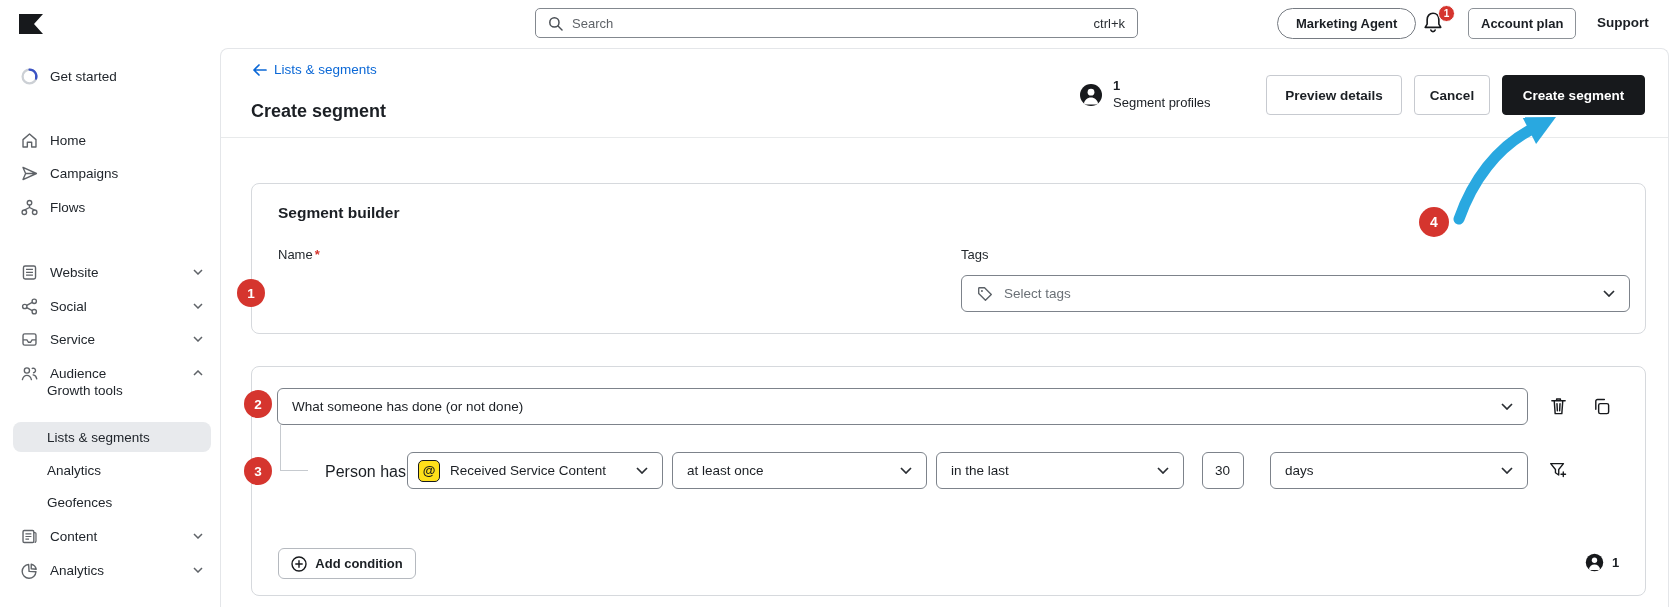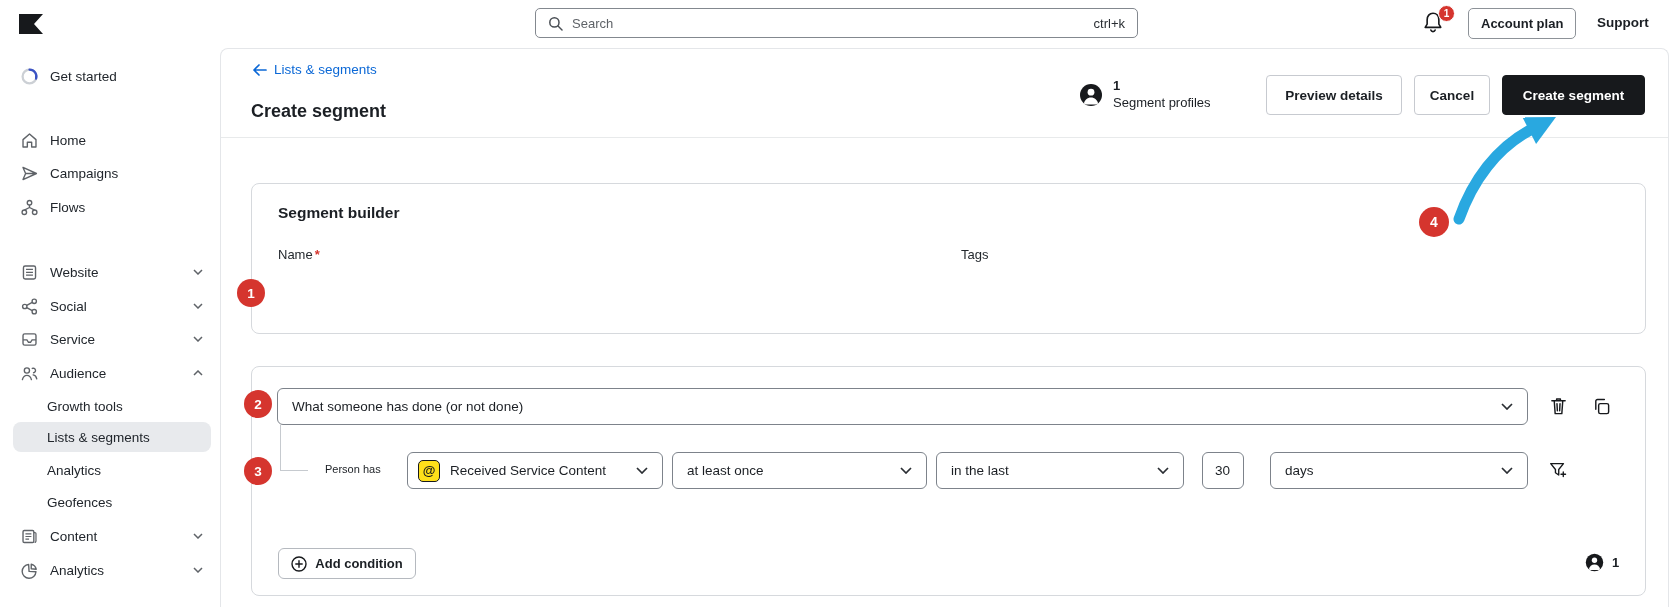--- a/index.html
+++ b/index.html
@@ -108,20 +108,21 @@
 
   <div class="searchbox">
     <svg width="15" height="15" viewBox="0 0 15 15">
       <circle cx="6.4" cy="6.4" r="4.6" fill="none" stroke="#4a4f55" stroke-width="1.5"></circle>
       <line x1="10" y1="10" x2="14" y2="14" stroke="#4a4f55" stroke-width="1.5" stroke-linecap="round"></line>
     </svg>
     <input placeholder="Search" style="">
     <span class="shortcut">ctrl+k</span>
   </div>
 
+  <div class="pill-btn">Marketing Agent</div>
 
   <div class="bell-wrap">
     <svg width="24" height="26" viewBox="0 0 22 24">
       <path d="M11,3 C7.7,3 5.6,5.6 5.6,9 L5.6,13 L3.8,16 L18.2,16 L16.4,13 L16.4,9 C16.4,5.6 14.3,3 11,3 Z" fill="none" stroke="#17191c" stroke-width="1.5" stroke-linejoin="round"></path>
       <path d="M9,18.5 a2.1,2.1 0 0 0 4,0" fill="none" stroke="#17191c" stroke-width="1.5" stroke-linecap="round"></path>
     </svg>
     <div class="bell-badge">1</div>
   </div>
 
   <div class="account-btn">Account plan</div>
@@ -202,21 +203,21 @@
       <circle cx="8" cy="7.5" r="3" fill="none" stroke="#5f6368" stroke-width="1.6"></circle>
       <path d="M2.8,18 C3.6,14.8 5.6,13.2 8,13.2 C10.4,13.2 12.4,14.8 13.2,18" fill="none" stroke="#5f6368" stroke-width="1.6" stroke-linecap="round"></path>
       <path d="M14.2,5.2 a2.6,2.6 0 1 1 1.5,4.9 M15.2,12.6 c2.3,0.3 3.7,2 4.2,4.6" fill="none" stroke="#5f6368" stroke-width="1.6" stroke-linecap="round"></path>
     </svg>
     <span>Audience</span>
   </div>
   <svg class="chev" style="top:322px" viewBox="0 0 10 6">
     <polyline points="1,5 5,1 9,5" fill="none" stroke="#5f6368" stroke-width="1.5"></polyline>
     </svg>
 
-  <div class="side-sub" style="top:346px">
+  <div class="side-sub" style="top:330px">
     <span>Growth tools</span>
   </div>
 
   <div class="active-pill"></div>
   <div class="side-sub" style="top:377px">
     <span>Lists &amp; segments</span>
   </div>
 
   <div class="side-sub" style="top:410px">
     <span>Analytics</span>
@@ -284,20 +285,30 @@
 
   <div class="card card1">
     <div class="card-title">Segment builder</div>
 
     <div class="field-label" style="left:26px">
       <span>Name</span><span class="req">*</span>
     </div>
     <div class="badge" style="left:-15px; top:95px">1</div>
 
     <div class="field-label" style="left:709px">Tags</div>
+    <div class="selectbox" style="left:709px; top:91px; width:669px">
+      <svg width="18" height="18" viewBox="0 0 20 20">
+        <path d="M3,9.5 L3,3.8 A0.8,0.8 0 0 1 3.8,3 L9.5,3 L17,10.5 L10.5,17 Z" fill="none" stroke="#5a6066" stroke-width="1.5" stroke-linejoin="round"></path>
+        <circle cx="6.6" cy="6.6" r="1.1" fill="#5a6066"></circle>
+      </svg>
+      <span class="placeholder">Select tags</span>
+      <svg class="sel-chev" width="12" height="7" viewBox="0 0 12 7">
+        <polyline points="1,1 6,6 11,1" fill="none" stroke="#2a2e33" stroke-width="1.7"></polyline>
+        </svg>
+    </div>
   </div>
 
   <div class="card card2">
 
     <div class="selectbox" style="left:25px; top:21px; width:1251px">
       <span>What someone has done (or not done)</span>
       <svg class="sel-chev" width="12" height="7" viewBox="0 0 12 7">
         <polyline points="1,1 6,6 11,1" fill="none" stroke="#2a2e33" stroke-width="1.7"></polyline>
         </svg>
     </div>
@@ -311,21 +322,21 @@
     <div class="icon-btn" style="left:1339px; top:29px">
       <svg width="19" height="19" viewBox="0 0 20 20">
         <rect x="7" y="7" width="10.5" height="10.5" rx="1.8" fill="none" stroke="#17191c" stroke-width="1.5"></rect>
         <path d="M4,13 V4.5 A1.8,1.8 0 0 1 5.8,2.7 H13" fill="none" stroke="#17191c" stroke-width="1.5" stroke-linecap="round"></path>
       </svg>
     </div>
 
     <div class="connector"></div>
     <div class="badge" style="left:-8px; top:90px">3</div>
 
-    <div class="abs" style="left:73px; top:96px; font-size:11px">Person has</div>
+    <div class="abs" style="left:73px; top:96px; font-size:16px">Person has</div>
 
     <div class="selectbox" style="left:155px; top:85px; width:256px; padding-left:10px">
       <span class="event-chip">@</span>
       <span>Received Service Content</span>
       <svg class="sel-chev" width="12" height="7" viewBox="0 0 12 7">
         <polyline points="1,1 6,6 11,1" fill="none" stroke="#2a2e33" stroke-width="1.7"></polyline>
         </svg>
     </div>
 
     <div class="selectbox" style="left:420px; top:85px; width:255px">

